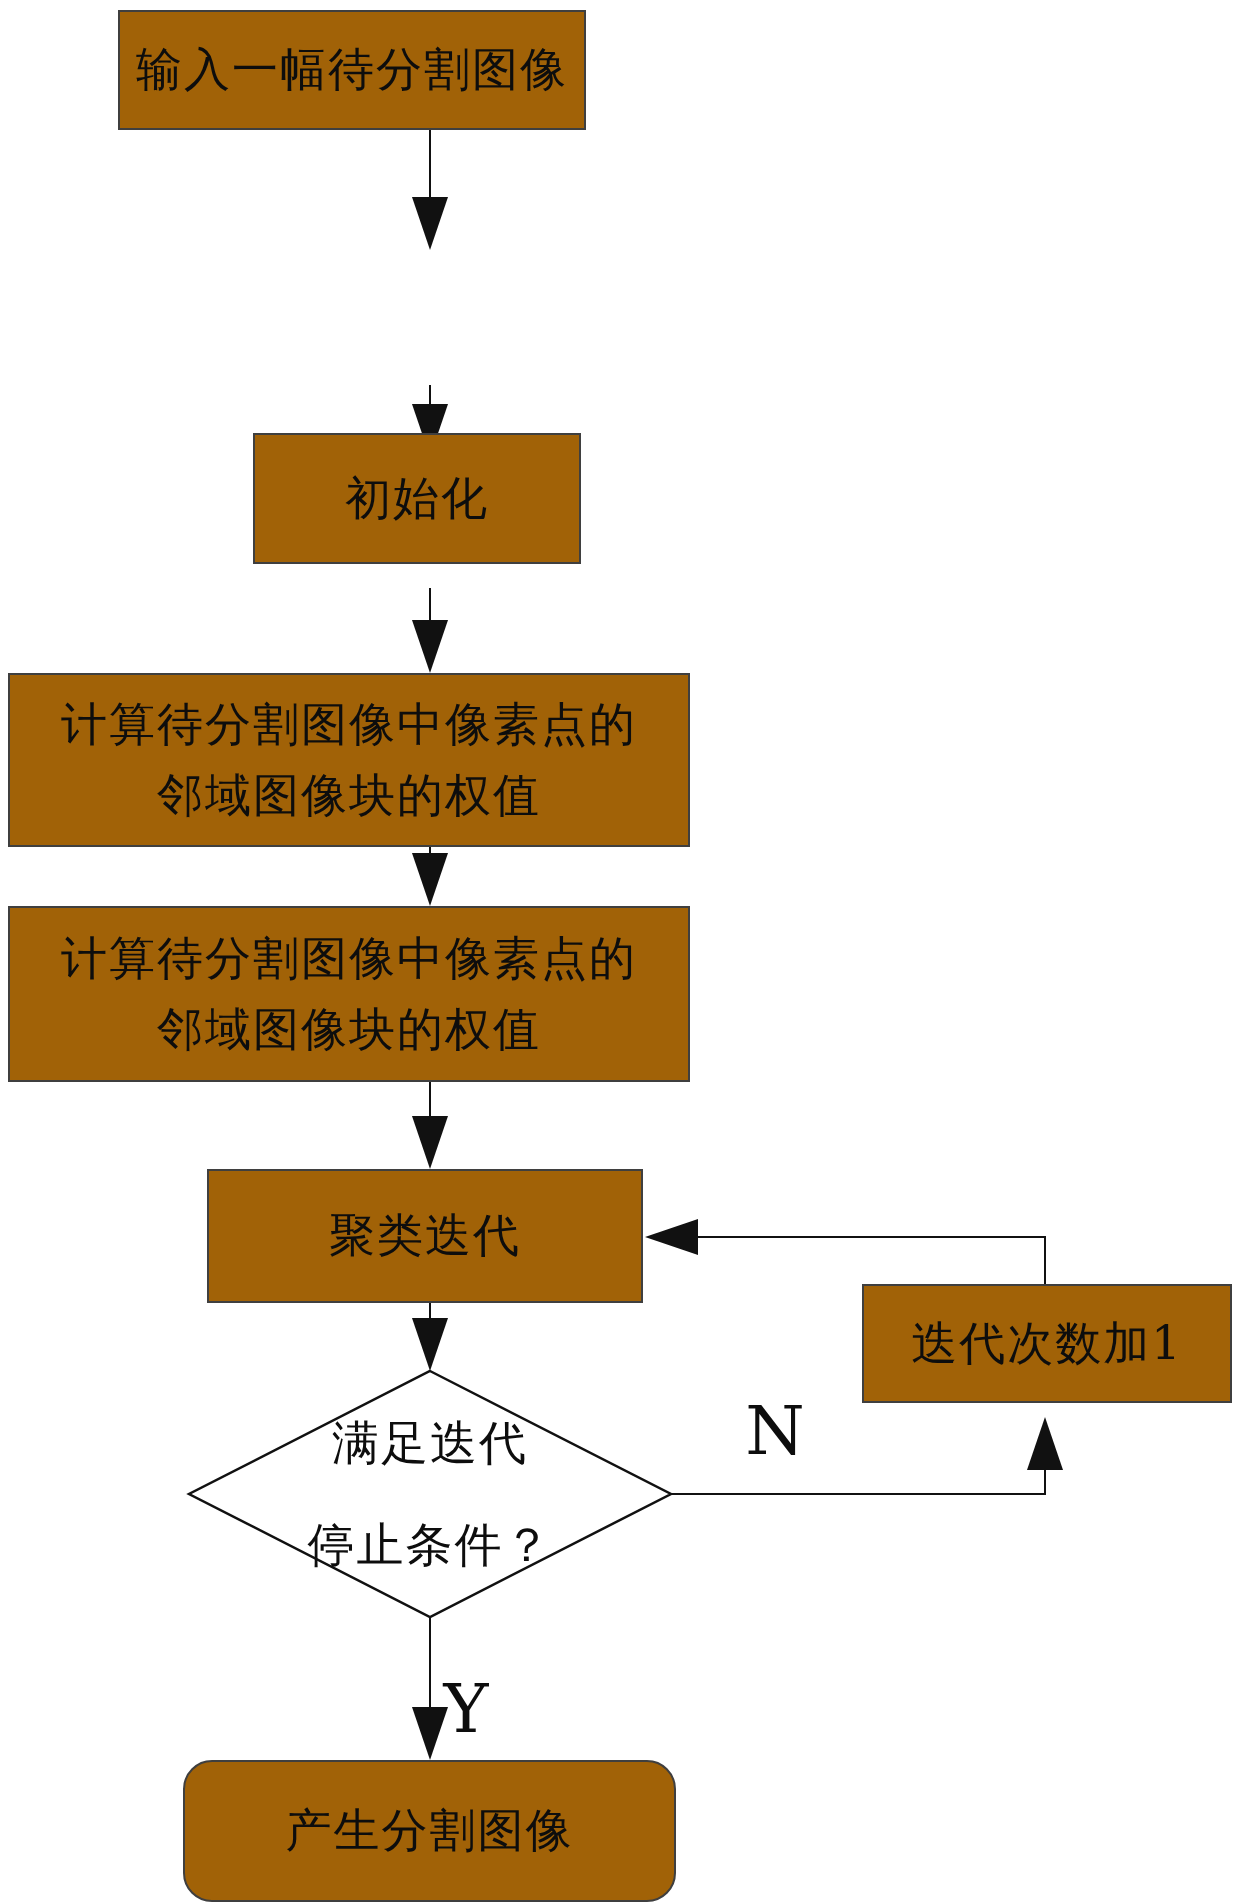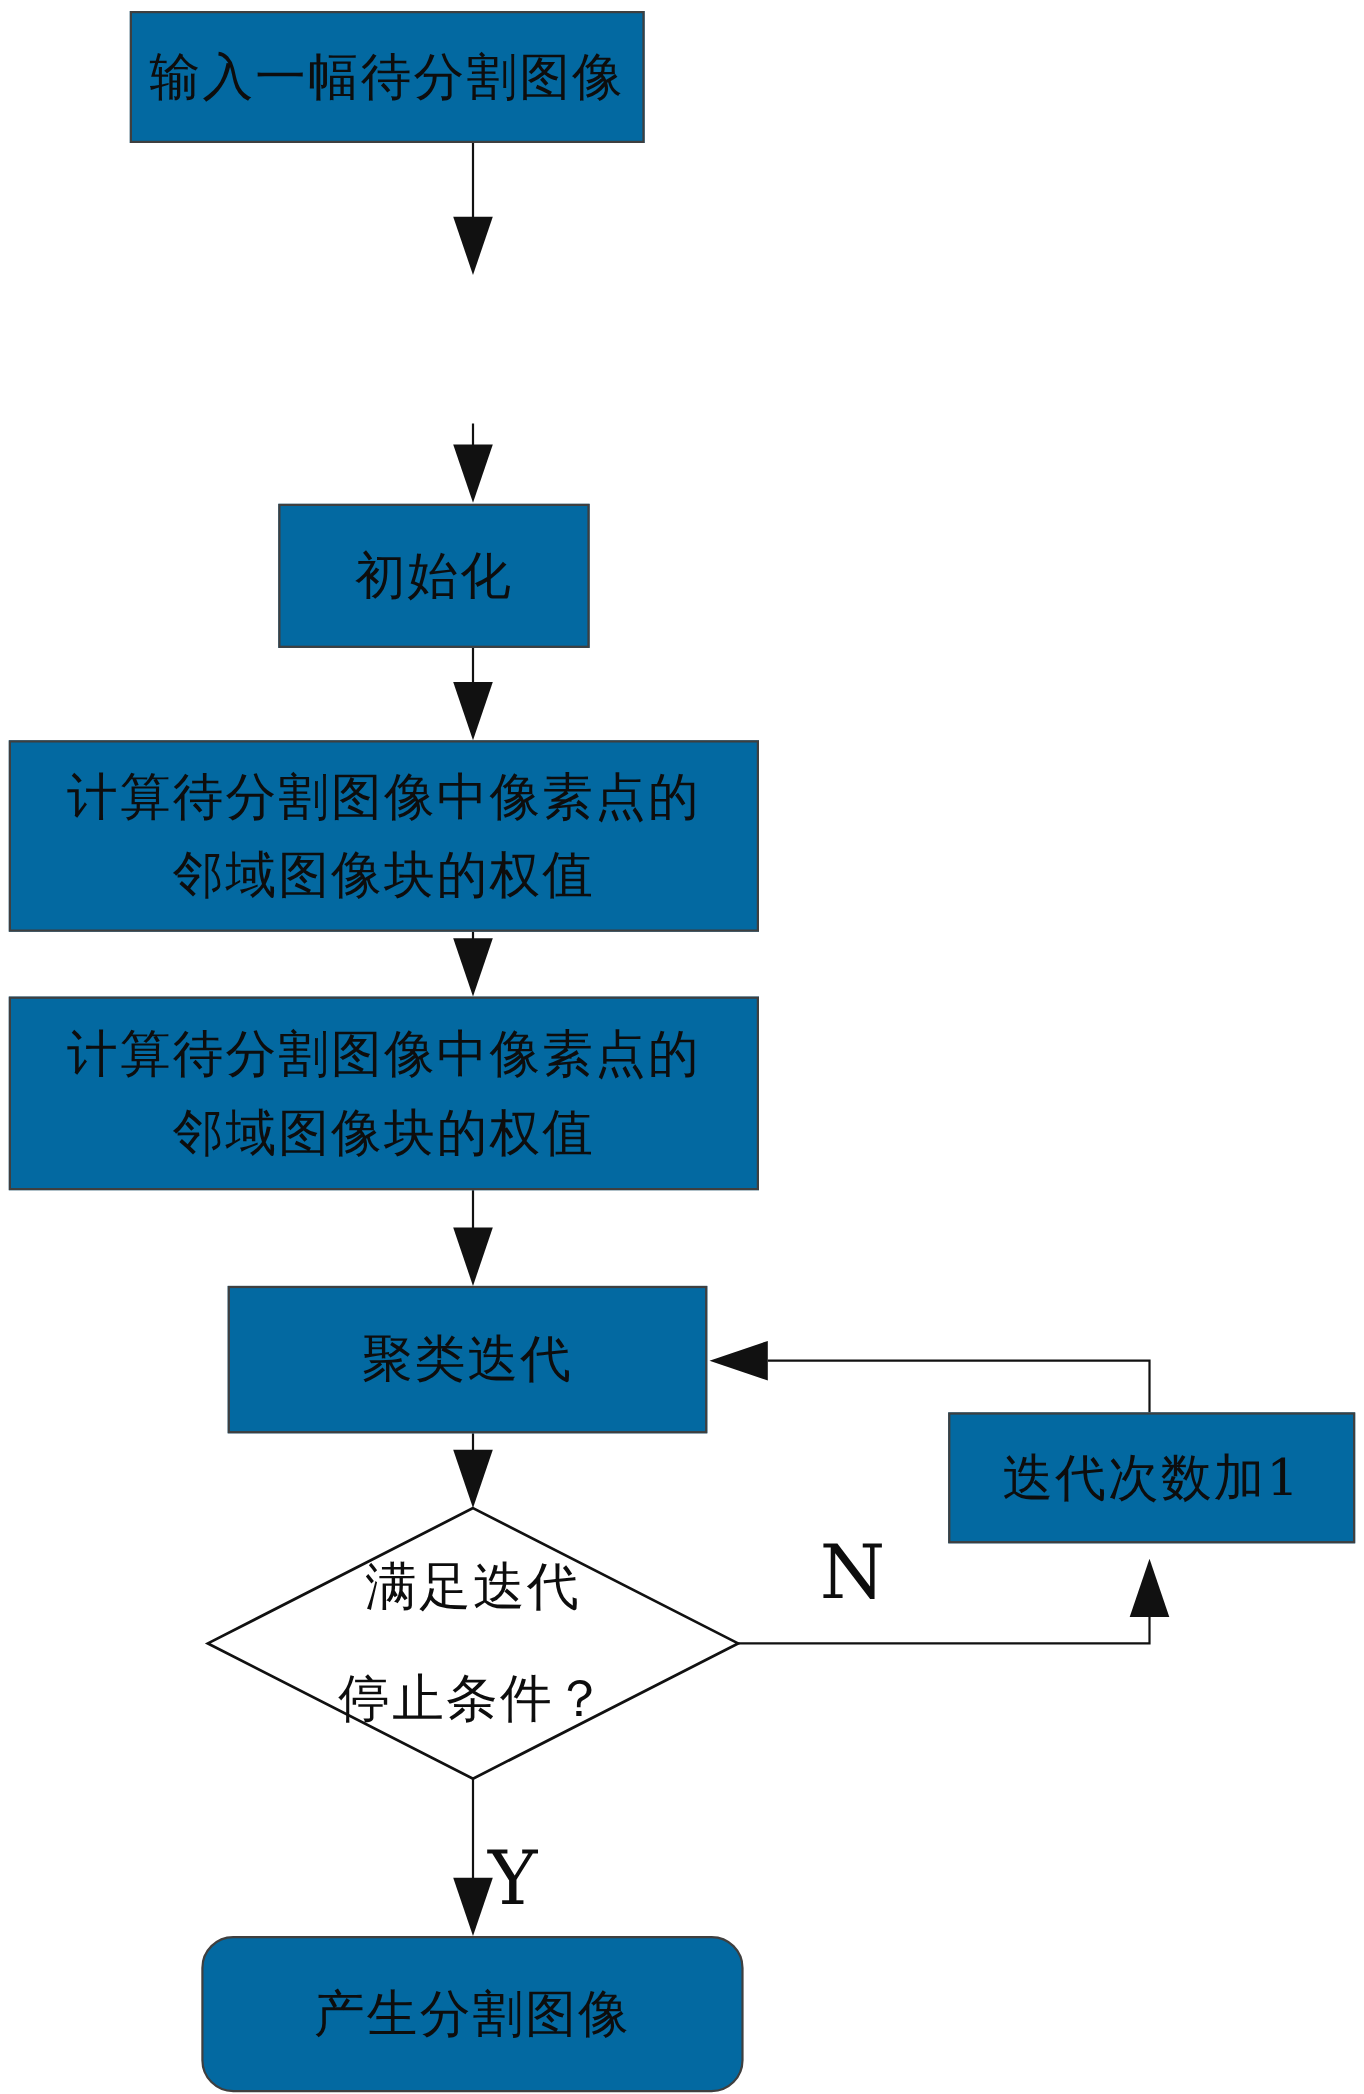--- a/index.html
+++ b/index.html
@@ -8,21 +8,21 @@
     width:1240px;height:1904px;
     background:#ffffff;
     font-family:"DejaVu Serif","Liberation Serif",serif;
     color:#111111;
     overflow:hidden;
   }
   .wires{position:absolute;left:0;top:0;width:1240px;height:1904px;}
   .node{
     position:absolute;
     border:2px solid #3f3f3f;
-    background:#0369a1;
+    background:#a16207;
     display:flex;
     flex-direction:column;
     align-items:center;
     justify-content:center;
     text-align:center;
     font-size:46px;
     letter-spacing:2px;
     line-height:1.55;
     color:#0d0d0d;
     box-sizing:border-box;
@@ -85,21 +85,21 @@
 
     <polyline points="1045,1284 1045,1237 698,1237"></polyline>
     <polygon fill="#111111" stroke="none" points="645,1237 698,1219 698,1255"></polygon>
   </svg>
 
   <div class="node" style="left:118px;top:10px;width:468px;height:120px;">
     <span>输入一幅待分割图像</span>
   </div>
 
 
-  <div class="node" style="left:253px;top:458px;width:283px;height:131px;">
+  <div class="node" style="left:253px;top:433px;width:328px;height:131px;">
     <span>初始化</span>
   </div>
 
   <div class="node" style="left:8px;top:673px;width:682px;height:174px;">
     <span>计算待分割图像中像素点的</span>
     <span>邻域图像块的权值</span>
   </div>
 
   <div class="node" style="left:8px;top:906px;width:682px;height:176px;">
     <span>计算待分割图像中像素点的</span>

